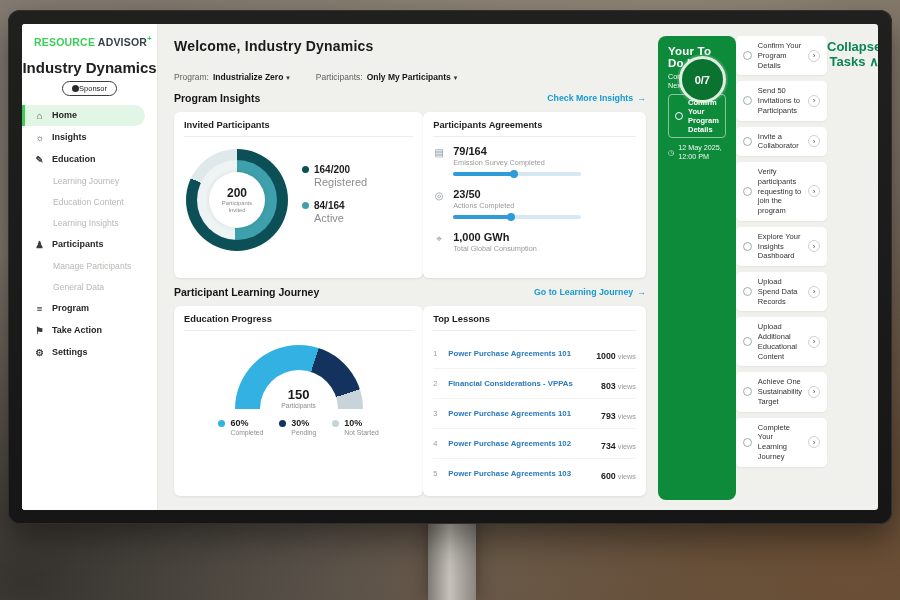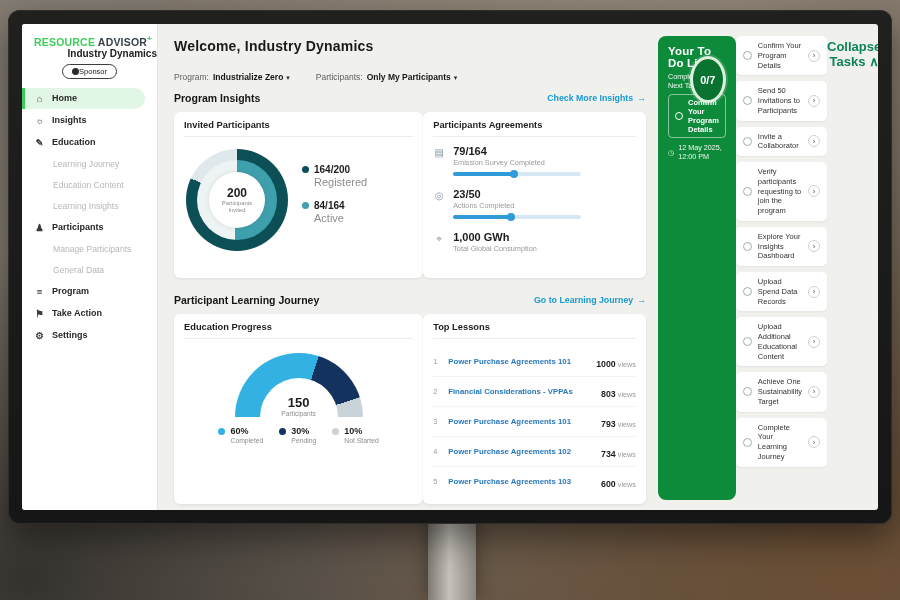--- a/index.html
+++ b/index.html
@@ -17,21 +17,21 @@
     box-shadow:0 0 18px rgba(0,0,0,.35)}
   .monitor{position:absolute;left:8px;top:10px;width:884px;height:514px;
     background:linear-gradient(180deg,#20201f,#161616);border-radius:12px;
     padding:14px;box-shadow:0 14px 34px rgba(0,0,0,.45), inset 0 0 0 1px #2e2e2d}
   .screen{width:100%;height:100%;background:#f0f0ec;border-radius:3px;overflow:hidden;display:flex}
 
   
   .sidebar{width:136px;background:#fff;border-right:1px solid #e5e5e1;padding-top:10px;flex-shrink:0}
   .logo{font-size:10.5px;font-weight:bold;padding:0 12px;letter-spacing:.2px;white-space:nowrap}
   .logo .g{color:#3dcd58}.logo .d{color:#36424a}.logo .plus{color:#3dcd58;font-size:8px;vertical-align:super}
-  .org{text-align:right;font-size:10px;font-weight:bold;color:#202020;}
+  .org{text-align:center;font-size:15px;font-weight:bold;color:#202020;margin-top:11px}
   .badge{margin:5px auto 9px;border:1px solid #3c3c3c;border-radius:10px;font-size:7.5px;color:#222;
     padding:2px 9px;width:fit-content;display:flex;align-items:center;gap:0}
   .badge-dot{width:7px;height:7px;border-radius:50%;background:#2b2b2b}
   .nav-item{display:flex;align-items:center;gap:7px;font-size:9px;font-weight:bold;color:#272727;
     padding:5px 12px;margin:1px 0;cursor:pointer}
   .nav-item .nav-icon{width:11px;text-align:center;font-size:9.5px;color:#3c3c3c}
   .nav-item.sub{padding-left:31px;color:#b7b7b3;font-weight:normal;font-size:8.6px}
   .nav-item.active{background:#e2f6e5;border-left:3px solid #3dcd58;padding-left:9px;
     border-radius:0 12px 12px 0;margin-right:12px}
 
@@ -96,21 +96,21 @@
   .views-suffix{font-size:7.3px;color:#9a9a9a}
 
   
   .todo-card{background:#0e8a3b;border-radius:8px;padding:9px 10px;color:#fff;position:relative;margin-bottom:10px;min-height:88px}
   .todo-title{font-size:11.5px;font-weight:bold;letter-spacing:.2px}
   .todo-sub{font-size:7.2px;opacity:.95;margin-top:3px}
   .todo-next{display:flex;align-items:center;gap:5px;border:1px solid rgba(255,255,255,.5);border-radius:4px;
     padding:3px 6px;margin-top:4px;width:fit-content;max-width:142px;font-size:7.5px;font-weight:bold;cursor:pointer}
   .wchk{width:8px;height:8px;border:1px solid #fff;border-radius:50%;flex-shrink:0}
   .todo-due{display:flex;align-items:center;gap:4px;font-size:7.2px;margin-top:5px;opacity:.95}
-  .ring{position:absolute;right:10px;top:20px;width:36px;height:47px;border-radius:50%;background:#0a732f;
+  .ring{position:absolute;right:10px;top:20px;width:47px;height:47px;border-radius:50%;background:#0a732f;
     border:3px solid #ddefdd;display:flex;align-items:center;justify-content:center;font-size:11px;font-weight:bold;
     box-shadow:0 0 0 2px rgba(255,255,255,.15)}
   .task{background:#fff;border-radius:5px;display:flex;align-items:center;gap:6px;padding:5px 7px;margin-bottom:6px;
     box-shadow:0 1px 2px rgba(0,0,0,.05);cursor:pointer}
   .chk{width:9px;height:9px;border:1px solid #9fb0ad;border-radius:50%;flex-shrink:0}
   .task-label{flex:1;font-size:7.5px;color:#333;line-height:1.3}
   .chev{width:12px;height:12px;border:1px solid #d2d2cd;border-radius:50%;display:flex;align-items:center;
     justify-content:center;font-size:8px;color:#555;flex-shrink:0}
   .collapse{text-align:center;font-size:13px;font-weight:bold;color:#0b8457;margin:3px 0 9px;cursor:pointer}
   .news{border-top:2px solid #1d4ed8;padding-top:23px}
@@ -256,21 +256,21 @@
                   <span class="stat-icon">⌖</span>
                   <div class="stat-col">
                     <div class="stat-val">1,000 GWh</div>
                     <div class="stat-lab">Total Global Consumption</div>
                   </div>
                 </div>
               </div>
           </div>
         </div>
 
-        <div class="sec" style="margin-top:16px">
+        <div class="sec" style="margin-top:8px">
           <span class="sec-title">Participant Learning Journey</span>
           <span class="sec-link"><span>Go to Learning Journey</span><span class="arr">→</span></span>
         </div>
 
         <div class="cards" style="min-height:136px">
           <div class="card card-a">
             <div class="card-title">Education Progress</div>
             <div class="gauge-wrap">
               <div class="gauge">
                 <div class="gauge-arc" style="background: conic-gradient(from 270deg, rgb(51, 177, 226) 0%, rgb(51, 177, 226) 30%, rgb(20, 50, 94) 30%, rgb(20, 50, 94) 45%, rgb(201, 211, 218) 45%, rgb(201, 211, 218) 50%, rgba(255, 255, 255, 0) 50%, rgba(255, 255, 255, 0) 100%);"></div>

